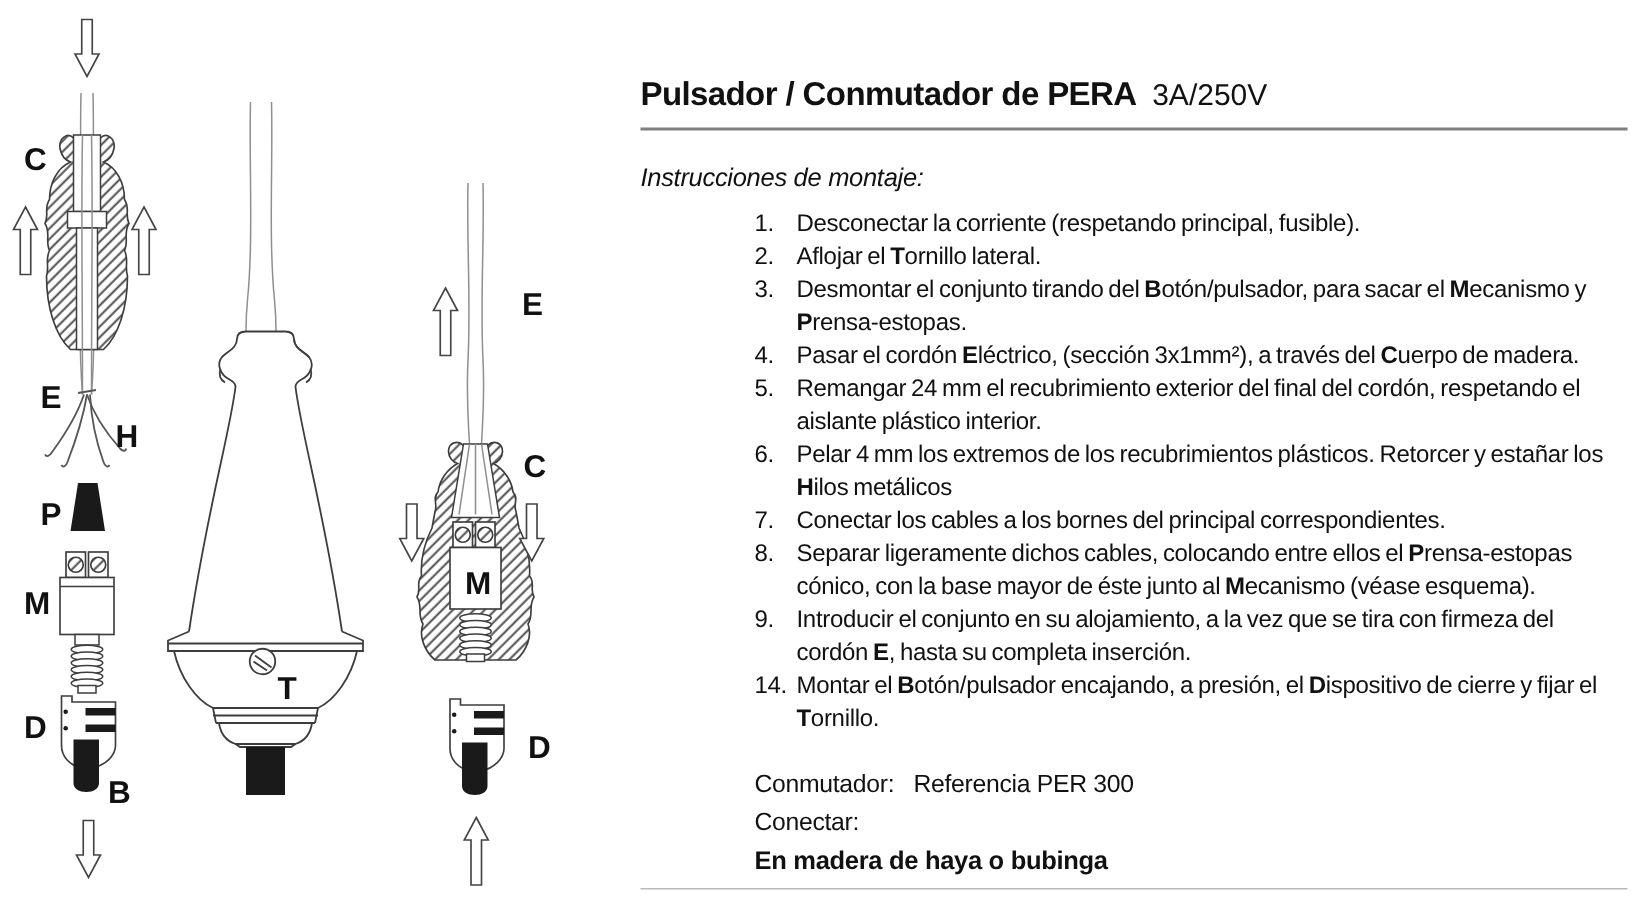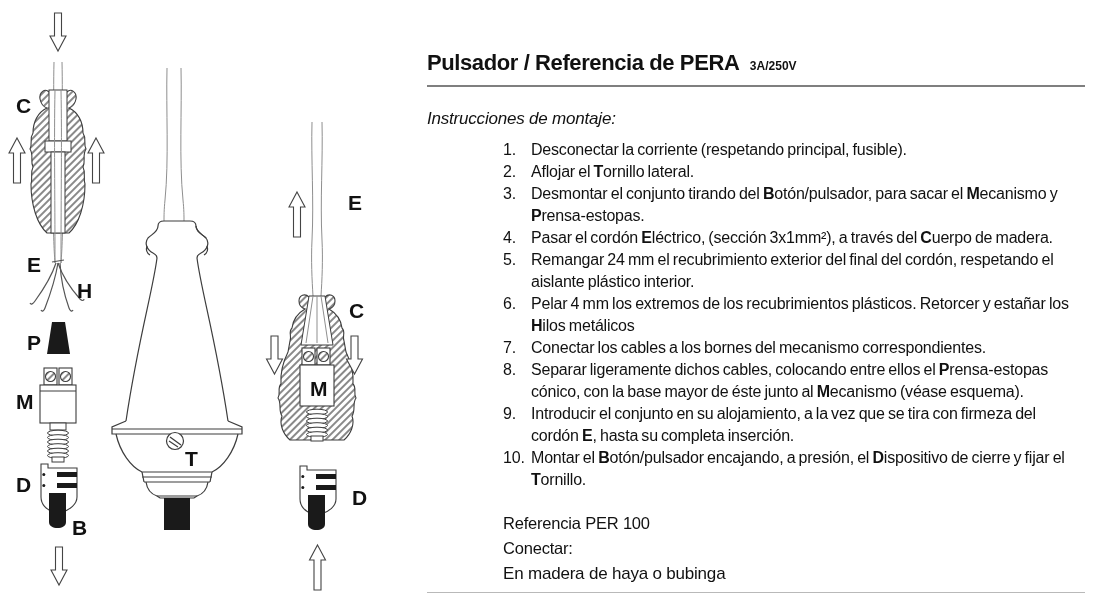--- a/index.html
+++ b/index.html
@@ -9,31 +9,31 @@
   }
   html,body{margin:0;padding:0;}
   body{
     width:1094px;height:600px;background:#ffffff;overflow:hidden;position:relative;
     font-family:"Liberation Sans", sans-serif;color:var(--ink);
   }
   .diagram-panel{position:absolute;left:0;top:0;width:420px;height:600px;}
   .content-panel{position:absolute;left:427px;top:0;width:660px;height:600px;}
   .title-row{position:absolute;left:0;top:50px;white-space:nowrap;}
   .title-main{font-size:22px;font-weight:bold;letter-spacing:-0.4px;}
-  .title-rating{font-size:12px;font-weight:bold;margin-left:6px;}
+  .title-rating{font-size:20px;font-weight:normal;margin-left:6px;}
   .rule-top{position:absolute;left:0;top:85px;width:658px;height:2px;background:var(--rule_dark);}
   .intro{position:absolute;left:0;top:109px;font-size:17px;letter-spacing:-0.2px;font-style:italic;}
   .steps{position:absolute;left:76px;top:139px;width:582px;font-size:16px;line-height:22px;letter-spacing:-0.2px;word-spacing:-1px;}
   .step{display:flex;}
   .step .num{flex:0 0 28px;}
   .step .txt{width:554px;}
   .refs{position:absolute;left:76px;top:511px;font-size:16.5px;line-height:25px;letter-spacing:-0.2px;}
   .ref-row{display:flex;}
   .ref-label{flex:0 0 106px;}
-  .material-note{position:absolute;left:76px;top:564px;font-size:17px;font-weight:normal;letter-spacing:-0.2px;}
+  .material-note{position:absolute;left:76px;top:564px;font-size:17px;font-weight:bold;letter-spacing:-0.2px;}
   .rule-bottom{position:absolute;left:0;top:592px;width:658px;height:1px;background:var(--rule_light);}
   svg text{font-family:"Liberation Sans", sans-serif;font-weight:bold;font-size:21px;fill:var(--ink);stroke:none;}
 </style>
 </head>
 <body>
 
 <div class="diagram-panel">
 <svg width="420" height="600" viewBox="0 0 420 600">
   <defs>
     <pattern id="hatch" width="5" height="5" patternUnits="userSpaceOnUse" patternTransform="rotate(45)">
@@ -172,21 +172,21 @@
     <text x="348" y="210">E</text>
     <text x="349" y="318">C</text>
     <text x="310" y="396">M</text>
     <text x="352" y="505">D</text>
   </g>
 </svg>
 </div>
 
 <div class="content-panel">
   <div class="title-row">
-    <span class="title-main">Pulsador / Referencia de PERA</span>
+    <span class="title-main">Pulsador / Conmutador de PERA</span>
     <span class="title-rating">3A/250V</span>
   </div>
   <div class="rule-top"></div>
   <div class="intro">Instrucciones de montaje:</div>
   <div class="steps">
       <div class="step">
         <span class="num">1.</span>
         <span class="txt">Desconectar la corriente (respetando principal, fusible).</span>
       </div>
       <div class="step">
@@ -204,38 +204,39 @@
       <div class="step">
         <span class="num">5.</span>
         <span class="txt">Remangar 24 mm el recubrimiento exterior del final del cordón, respetando el aislante plástico interior.</span>
       </div>
       <div class="step">
         <span class="num">6.</span>
         <span class="txt">Pelar 4 mm los extremos de los recubrimientos plásticos. Retorcer y estañar los <b>H</b>ilos metálicos</span>
       </div>
       <div class="step">
         <span class="num">7.</span>
-        <span class="txt">Conectar los cables a los bornes del mecanismo correspondientes.</span>
+        <span class="txt">Conectar los cables a los bornes del principal correspondientes.</span>
       </div>
       <div class="step">
         <span class="num">8.</span>
         <span class="txt">Separar ligeramente dichos cables, colocando entre ellos el <b>P</b>rensa-estopas cónico, con la base mayor de éste junto al <b>M</b>ecanismo (véase esquema).</span>
       </div>
       <div class="step">
         <span class="num">9.</span>
         <span class="txt">Introducir el conjunto en su alojamiento, a la vez que se tira con firmeza del cordón <b>E</b>, hasta su completa inserción.</span>
       </div>
       <div class="step">
-        <span class="num">10.</span>
+        <span class="num">14.</span>
         <span class="txt">Montar el <b>B</b>otón/pulsador encajando, a presión, el <b>D</b>ispositivo de cierre y fijar el <b>T</b>ornillo.</span>
       </div>
     </div>
   <div class="refs">
       <div class="ref-row">
-        <span class="ref-value">Referencia PER 100</span>
+        <span class="ref-label">Conmutador:</span>
+        <span class="ref-value">Referencia PER 300</span>
       </div>
       <div class="ref-row">
         <span class="ref-label">Conectar:</span>
       </div>
     </div>
   <div class="material-note">En madera de haya o bubinga</div>
   <div class="rule-bottom"></div>
 </div>
 
 </body></html>

